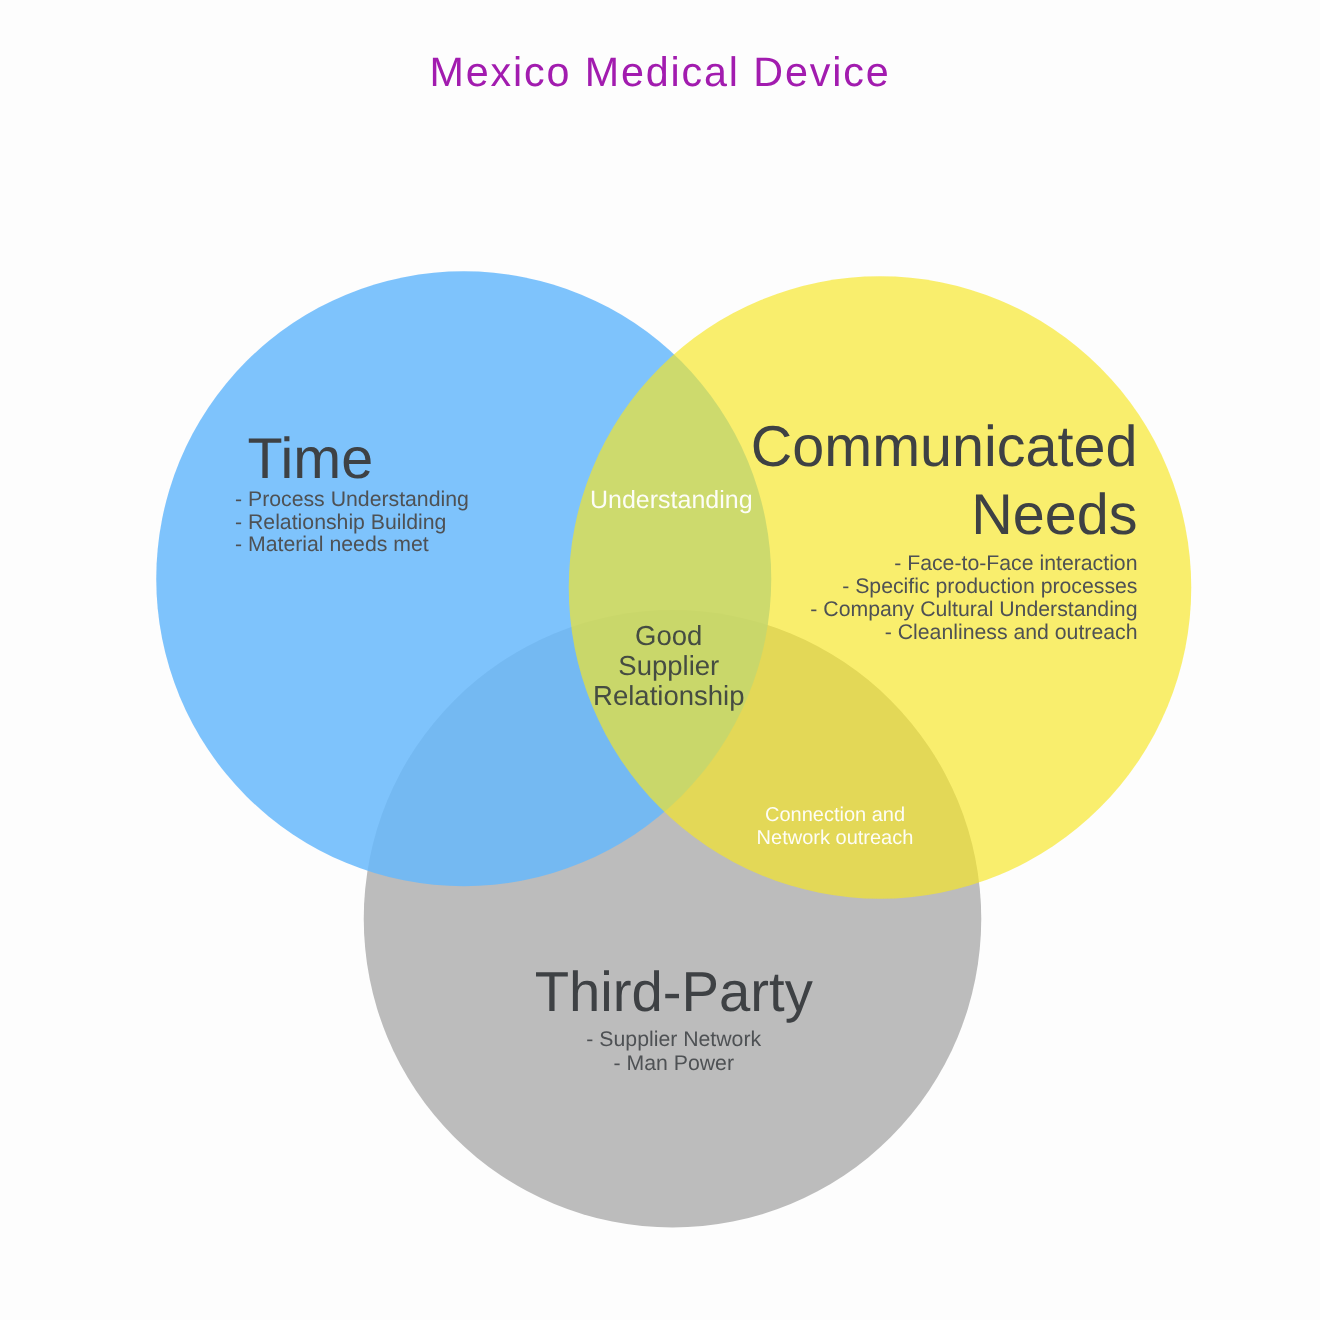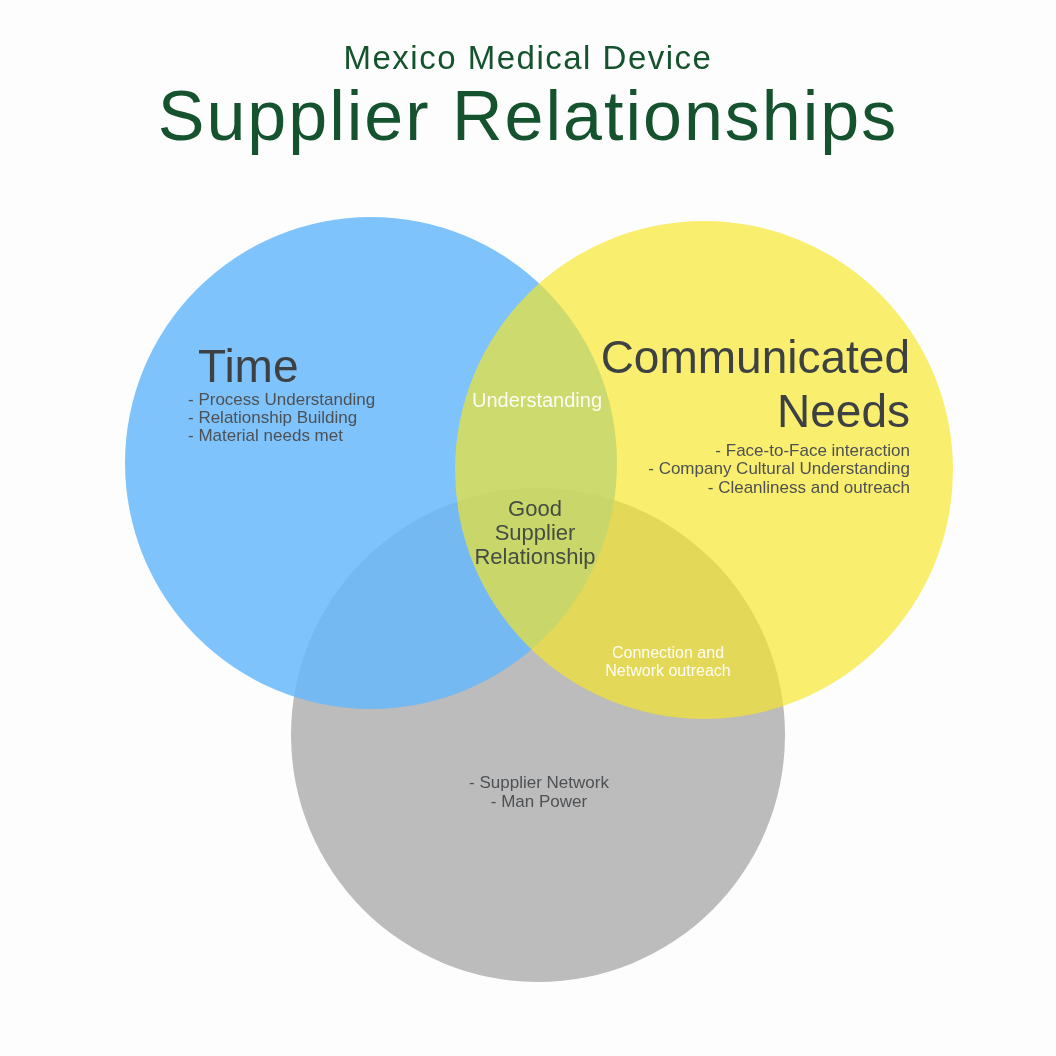--- a/index.html
+++ b/index.html
@@ -11,21 +11,21 @@
     background: #fdfdfd;
     overflow: hidden;
     font-family: "Liberation Sans", sans-serif;
   }
   .header {
     position: absolute;
     top: 38px;
     left: 0;
     width: 100%;
     text-align: center;
-    color: #14532d;
+    color: #a21caf;
   }
   .subtitle {
     font-size: 33px;
     font-weight: 400;
     letter-spacing: 1.5px;
     line-height: 40px;
   }
   .title {
     font-size: 70px;
     font-weight: 400;
@@ -92,21 +92,20 @@
     line-height: 24px;
   }
 </style>
 </head>
 <body>
 
 <div class="canvas">
 
   <div class="header">
     <div class="subtitle">Mexico Medical Device</div>
-    <div class="title">Supplier Relationships</div>
   </div>
 
   <svg class="venn-svg" viewBox="0 0 1056 1056" aria-hidden="true">
     <circle class="c-gray" cx="538" cy="735" r="247"></circle>
     <circle class="c-blue" cx="371" cy="463" r="246"></circle>
     <circle class="c-yellow" cx="704" cy="470" r="249"></circle>
   </svg>
 
   <div class="label-block time-block">
     <div class="circle-heading">Time</div>
@@ -115,26 +114,28 @@
       <div>- Relationship Building</div>
       <div>- Material needs met</div>
     </div>
   </div>
 
   <div class="label-block needs-block">
     <div class="circle-heading preline">Communicated
 Needs</div>
     <div class="item-list">
       <div>- Face-to-Face interaction</div>
+      <div>- Specific production processes</div>
       <div>- Company Cultural Understanding</div>
       <div>- Cleanliness and outreach</div>
     </div>
   </div>
 
   <div class="label-block third-block">
+    <div class="circle-heading">Third-Party</div>
     <div class="item-list">
       <div>- Supplier Network</div>
       <div>- Man Power</div>
     </div>
   </div>
 
   <div class="overlap-label understanding-label">Understanding</div>
   <div class="overlap-label connection-label preline">Connection and
 Network outreach</div>
   <div class="center-label preline">Good

